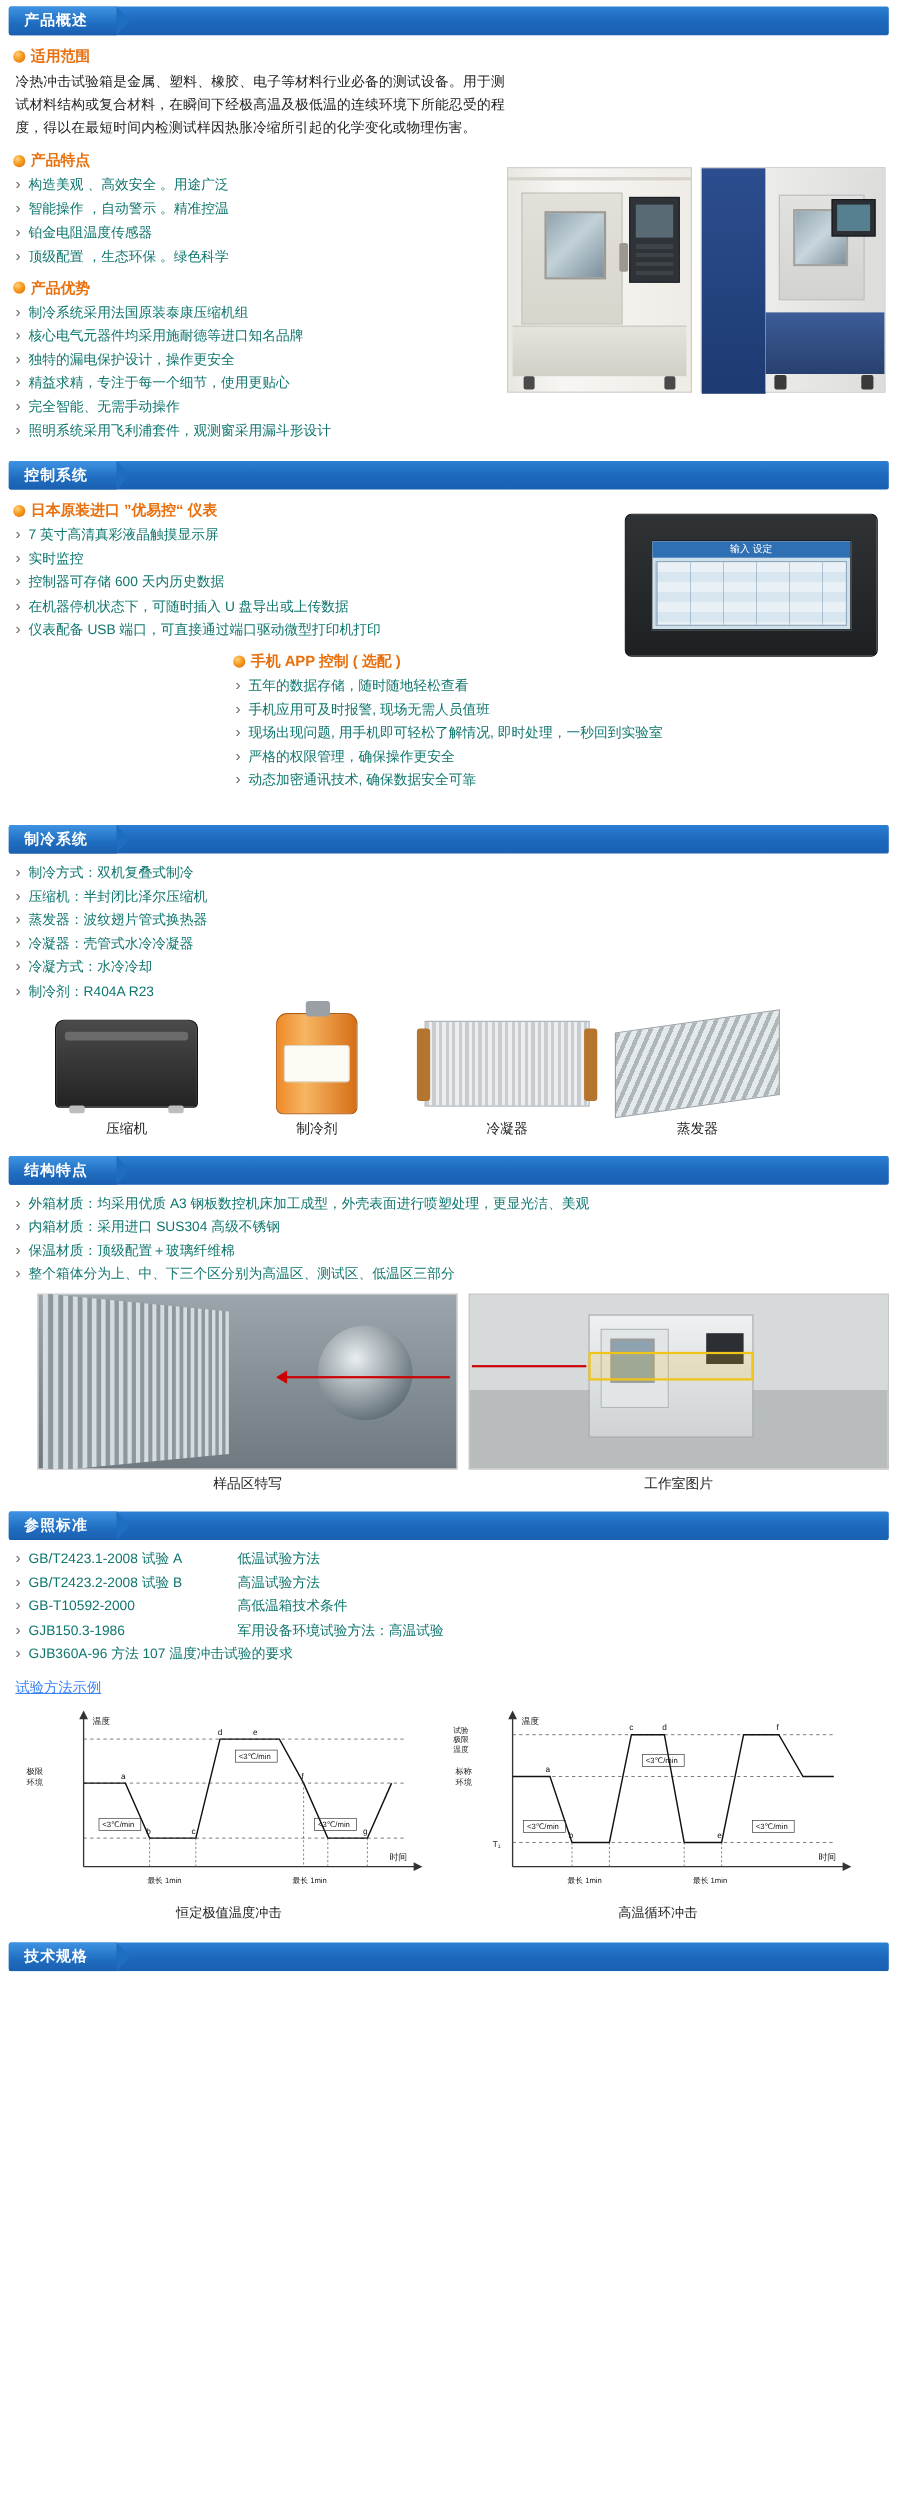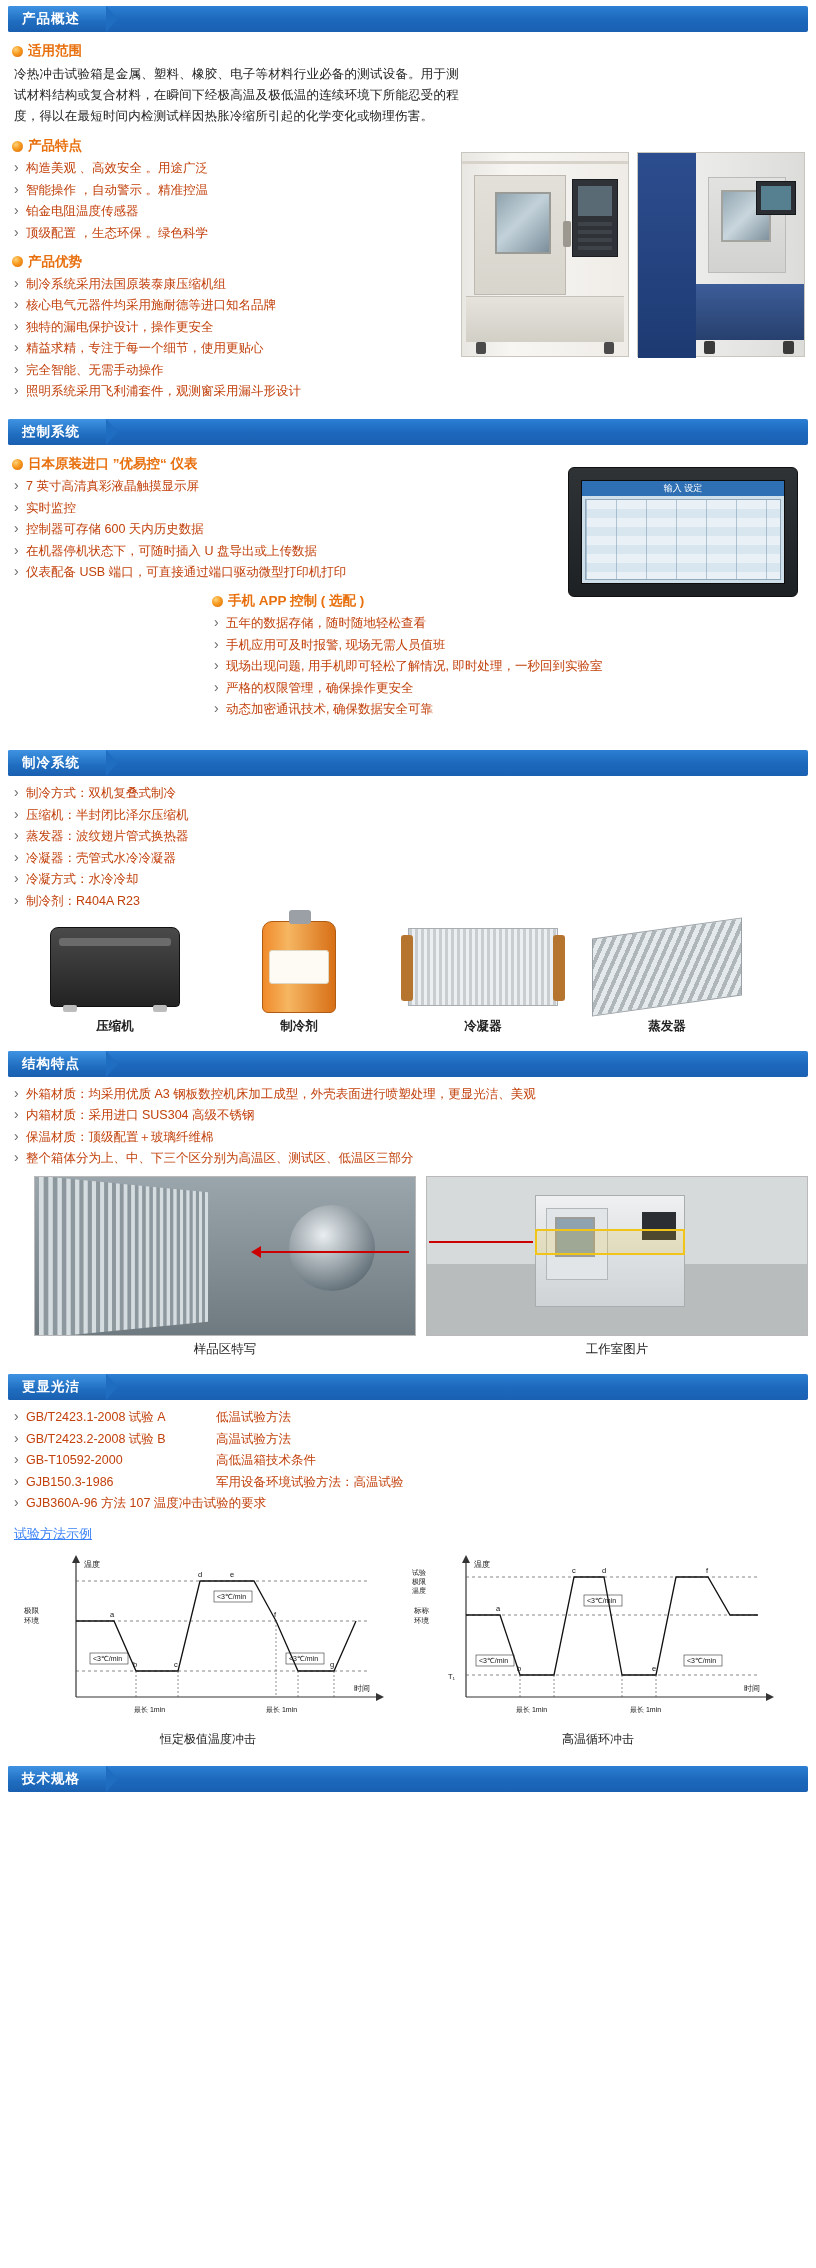--- a/index.html
+++ b/index.html
@@ -69,21 +69,21 @@
     margin: 2px 0 2px 0;
     padding: 0;
     list-style: none;
   }
   ul.blist li {
     position: relative;
     padding-left: 18px;
     margin: 2.5px 0;
     line-height: 19px;
     font-size: 12.5px;
-    color: #c2410c;
+    color: #0f766e;
   }
   ul.blist li:before {
     content: "\203A";
     position: absolute;
     left: 6px; top: -1px;
     color: #6a6a6a;
     font-size: 14px;
   }
   .para {
     font-size: 12.5px;
@@ -166,21 +166,21 @@
   .chamber2 .wheel{position:absolute;bottom:2px;width:11px;height:13px;background:#3a3a3a;border-radius:2px;}
 
   
   .ctrl-wrap { position: relative; min-height: 250px; }
   .hmi {
     position: absolute; right: 10px; top: 12px;
     width: 230px; height: 130px;
     background: linear-gradient(to bottom,#2f3336,#1e2123);
     border-radius: 6px;
     border: 1px solid #111;
-    padding: 12px;
+    padding: 23px;
   }
   .hmi .scr {
     width: 100%; height: 100%;
     background: #cfe0ea;
     border: 1px solid #0c0c0c;
     position: relative; overflow: hidden;
   }
   .hmi .scr .title { height: 15px; background:#2f6fb3; color:#fff; font-size:9px; display:flex;align-items:center;justify-content:center;}
   .hmi .scr .grid {
     position:absolute; left:3px; right:3px; top:18px; bottom:3px;
@@ -188,21 +188,21 @@
       repeating-linear-gradient(to bottom,#e9f1f6 0 9px,#d8e6ef 9px 18px);
     border:1px solid #8fa9bb;
   }
   .hmi .scr .grid:after{
     content:""; position:absolute; inset:0;
     background: repeating-linear-gradient(to right, rgba(120,150,175,.5) 0 1px, transparent 1px 30px);
   }
   .app-block { margin-left: 200px; }
 
   
-  .four-img { display:flex; gap:14px; margin: 10px 0 0 22px; font-weight: bold; }
+  .four-img { display:flex; gap:3px; margin: 10px 0 0 22px; }
   .four-img .cell { width: 170px; }
   .four-img .ph { height: 92px; display:flex; align-items:center; justify-content:center; }
 
   .compressor { width:130px;height:80px;background:linear-gradient(to bottom,#4a4a4a,#232323);border-radius:8px 8px 4px 4px; position:relative;border:1px solid #111;}
   .compressor:after{content:"";position:absolute;left:8px;right:8px;top:10px;height:8px;background:#6b6b6b;border-radius:3px;}
   .compressor .ft{position:absolute;bottom:-6px;width:14px;height:7px;background:#bdbdbd;border-radius:2px;}
   .tank { width:74px;height:92px;background:linear-gradient(to right,#f08a2a,#f6b662 35%,#d76f16);border-radius:10px 10px 6px 6px;position:relative;border:1px solid #b05b12;}
   .tank .lbl{position:absolute;left:6px;right:6px;top:28px;height:34px;background:#fdfbf4;border:1px solid #ddd6c2;border-radius:3px;}
   .tank .nk{position:absolute;left:26px;top:-12px;width:22px;height:14px;background:#9aa0a6;border-radius:3px;}
   .coil { width:150px;height:78px;background:repeating-linear-gradient(to right,#c9cdd0 0 3px,#eceff1 3px 6px);border:1px solid #a8adb1;position:relative;}
@@ -433,21 +433,21 @@
             </div>
             <div class="pn"></div>
           </div>
         <div class="hl"></div>
       </div>
       <div class="cap">工作室图片</div>
     </div>
   </div>
 
   <div class="section-bar" style="margin-top:16px">
-    <div class="tab">更显光洁</div>
+    <div class="tab">参照标准</div>
   </div>
 
   <ul class="blist std" style="margin-top:8px">
     <li>
       <span class="code">GB/T2423.1-2008 试验 A</span>
       <span>低温试验方法</span>
     </li>
     <li>
       <span class="code">GB/T2423.2-2008 试验 B</span>
       <span>高温试验方法</span>

